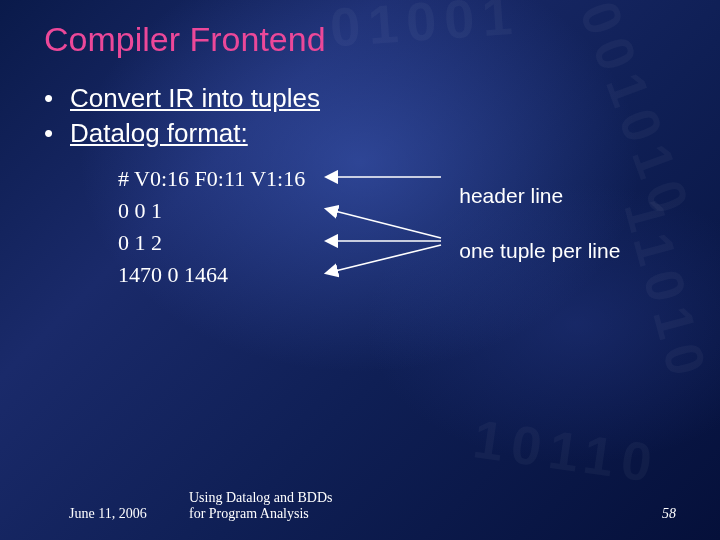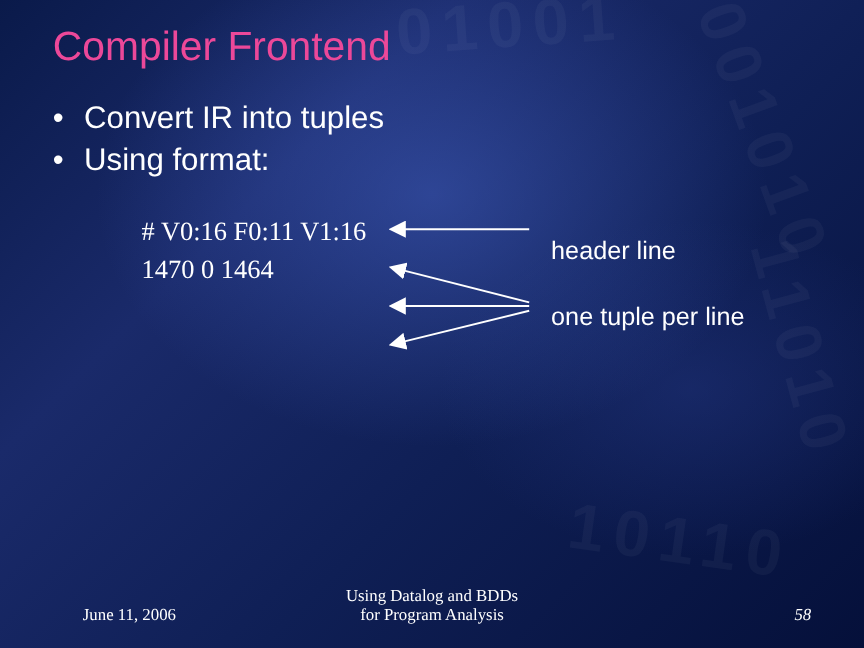--- a/index.html
+++ b/index.html
@@ -13,55 +13,57 @@
     font-family: "Comic Sans MS", "Chalkboard SE", cursive, sans-serif;
     position: relative;
   }
   .digits { position: absolute; font-size: 54px; color: rgba(255,255,255,0.04); font-family: Arial, sans-serif; font-weight: bold; letter-spacing: 8px; white-space: nowrap; pointer-events: none; }
   .d1 { top: -10px; right: 200px; transform: rotate(-4deg); }
   .d2 { top: 80px; right: -30px; transform: rotate(70deg); }
   .d3 { top: 260px; right: -40px; transform: rotate(75deg); }
   .d4 { top: 420px; right: 60px; transform: rotate(8deg); }
   .slide { position: relative; width: 100%; height: 100%; padding: 20px 44px 0 44px; }
   .title { text-align: left; font-size: 34px; font-weight: normal; margin-bottom: 24px; color: #ec4899; }
-  .bullets { list-style: none; margin-bottom: 28px; }
+  .bullets { list-style: none; margin-bottom: 14px; text-decoration: underline; }
   .bullets li { font-size: 26px; margin-bottom: 4px; position: relative; padding-left: 26px; }
   .bullets li::before { content: "•"; position: absolute; left: 0; top: 0; }
   .content-row { display: flex; align-items: flex-start; gap: 12px; margin-left: 74px; }
   .code-block { font-size: 22px; line-height: 1.45; font-family: "Comic Sans MS", cursive; }
   .arrow-col { width: 130px; position: relative; }
   .label-col { font-size: 21px; line-height: 1.4; }
   .lbl-header { position: relative; top: 18px; }
   .lbl-tuple { position: relative; top: 44px; }
   .footer { position: absolute; bottom: 18px; left: 44px; right: 44px; display: flex; justify-content: space-between; align-items: flex-end; font-family: "Times New Roman", serif; font-size: 14px; }
-  .footer-center { text-align: center; flex: 1; }
+  .footer-center { flex: 1; }
   .footer-left, .footer-right { width: 120px; margin-left: 25px; }
   .footer-right { text-align: right; font-style: italic; }
   svg.arrows { position: absolute; top: 0; left: 0; }
 </style>
 </head>
 <body>
 
 <div class="digits d1">01001</div>
 <div class="digits d2">001010</div>
 <div class="digits d3">11010</div>
 <div class="digits d4">10110</div>
 
 <div class="slide">
 
   <h1 class="title">Compiler Frontend</h1>
 
   <ul class="bullets">
     <li>Convert IR into tuples</li>
-    <li>Using format:</li>
+    <li>Datalog format:</li>
   </ul>
 
   <div class="content-row">
     <div class="code-block">
       <div># V0:16 F0:11 V1:16</div>
+      <div>0 0 1</div>
+      <div>0 1 2</div>
       <div>1470 0 1464</div>
     </div>
 
     <div class="arrow-col">
       <svg class="arrows" width="130" height="140" viewBox="0 0 130 140">
         <defs>
           <marker id="ah" markerWidth="9" markerHeight="9" refX="7" refY="4.5" orient="auto">
             <path d="M0,0 L9,4.5 L0,9 z" fill="#fff"></path>
           </marker>
         </defs>

